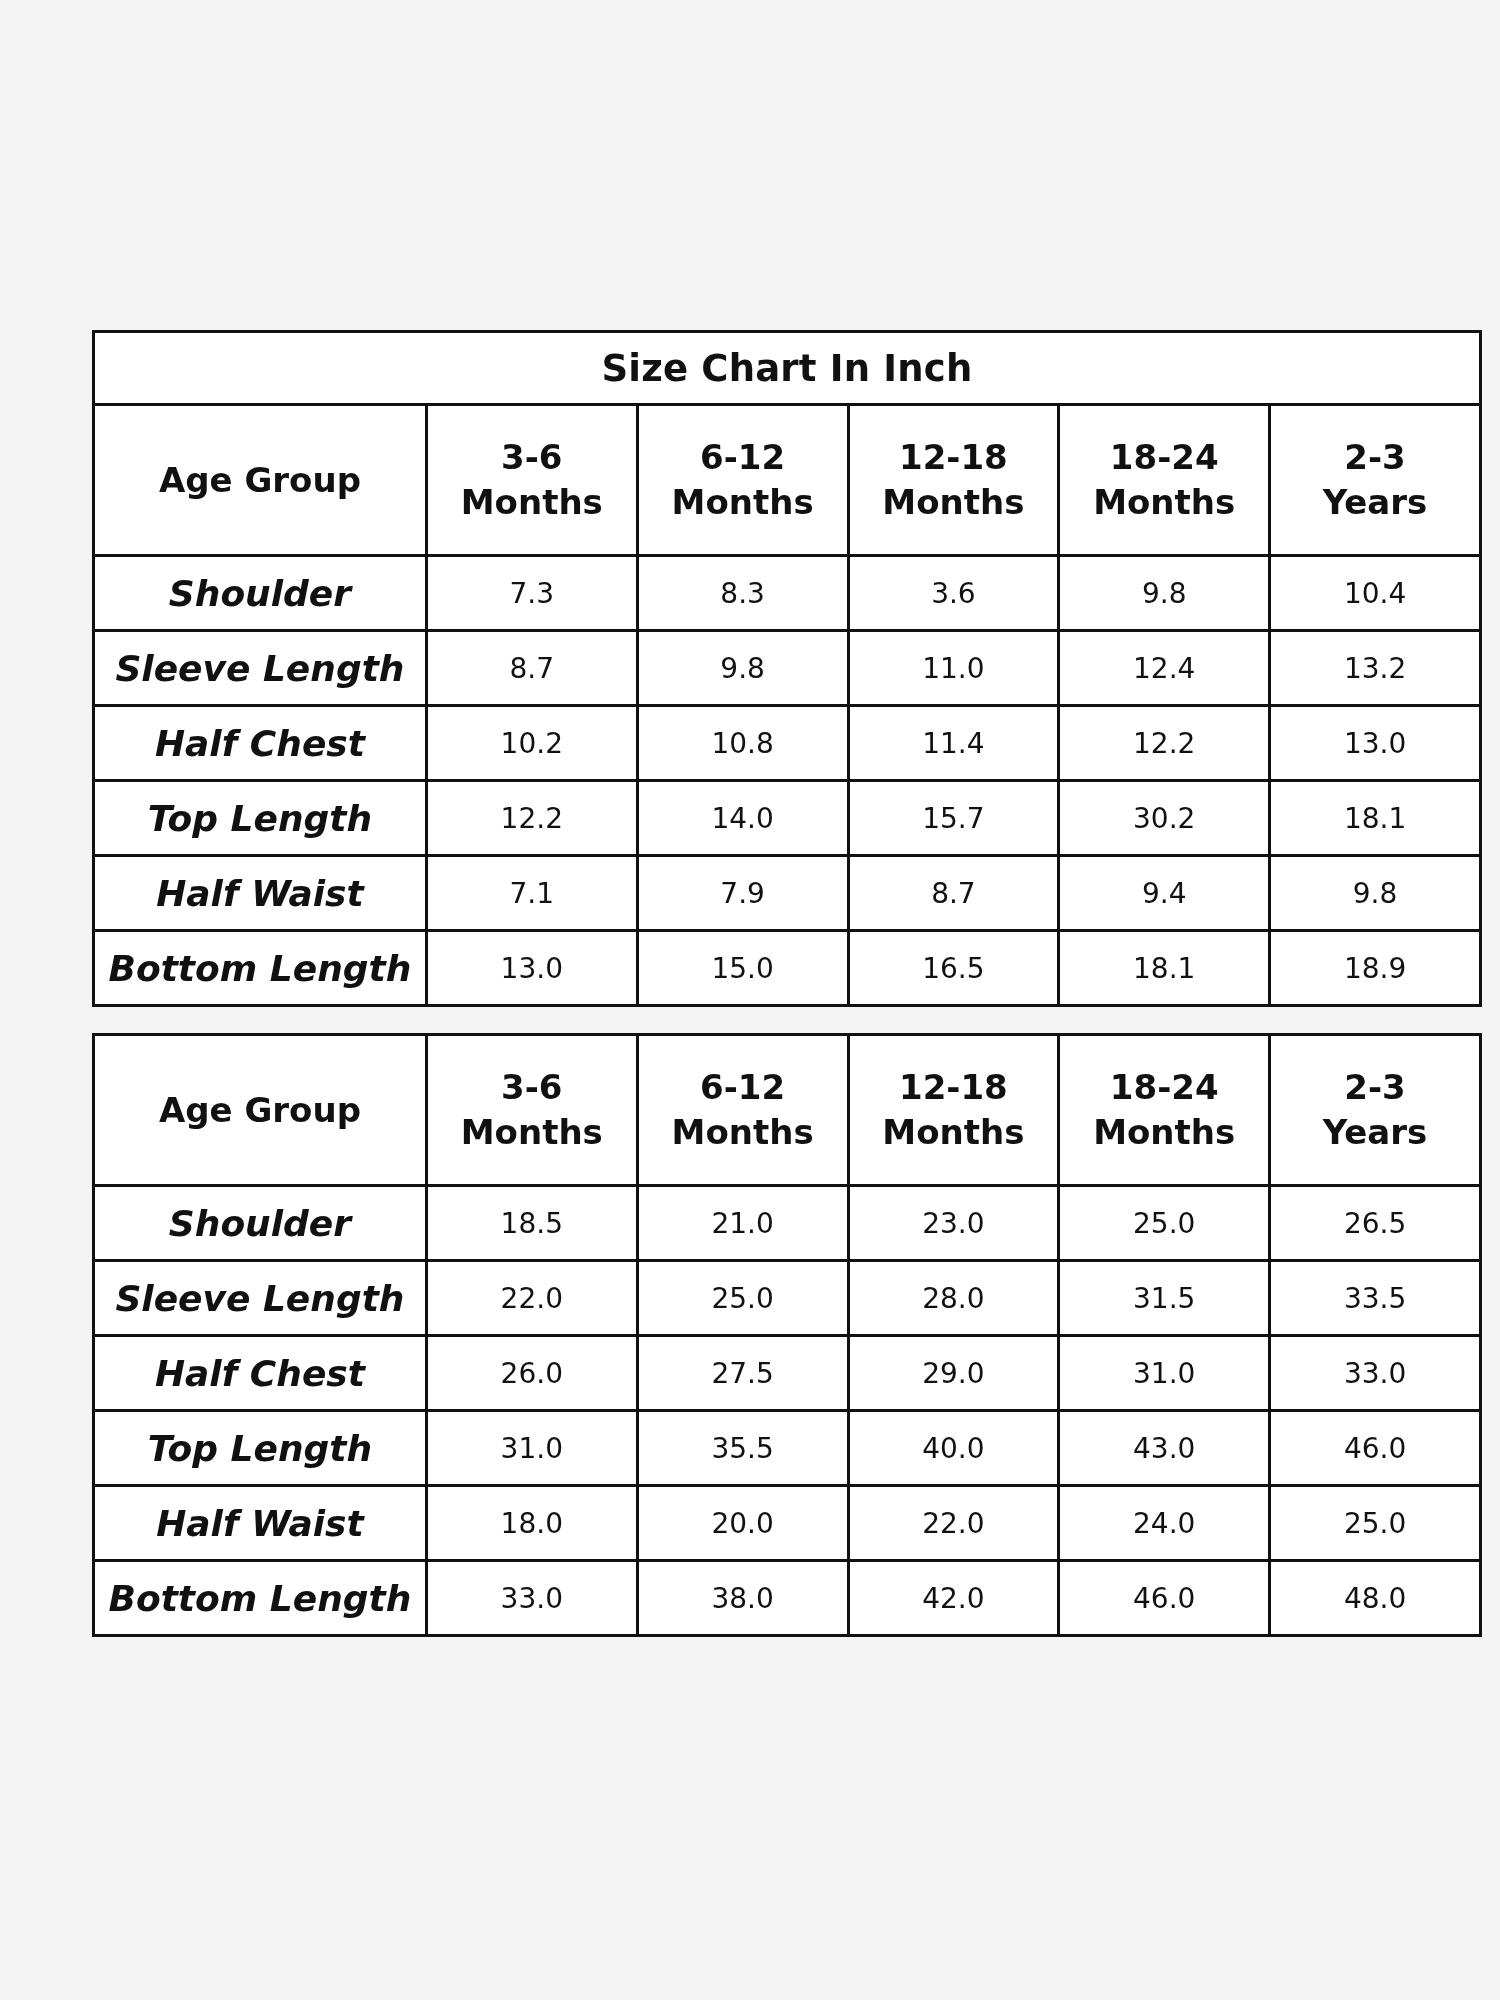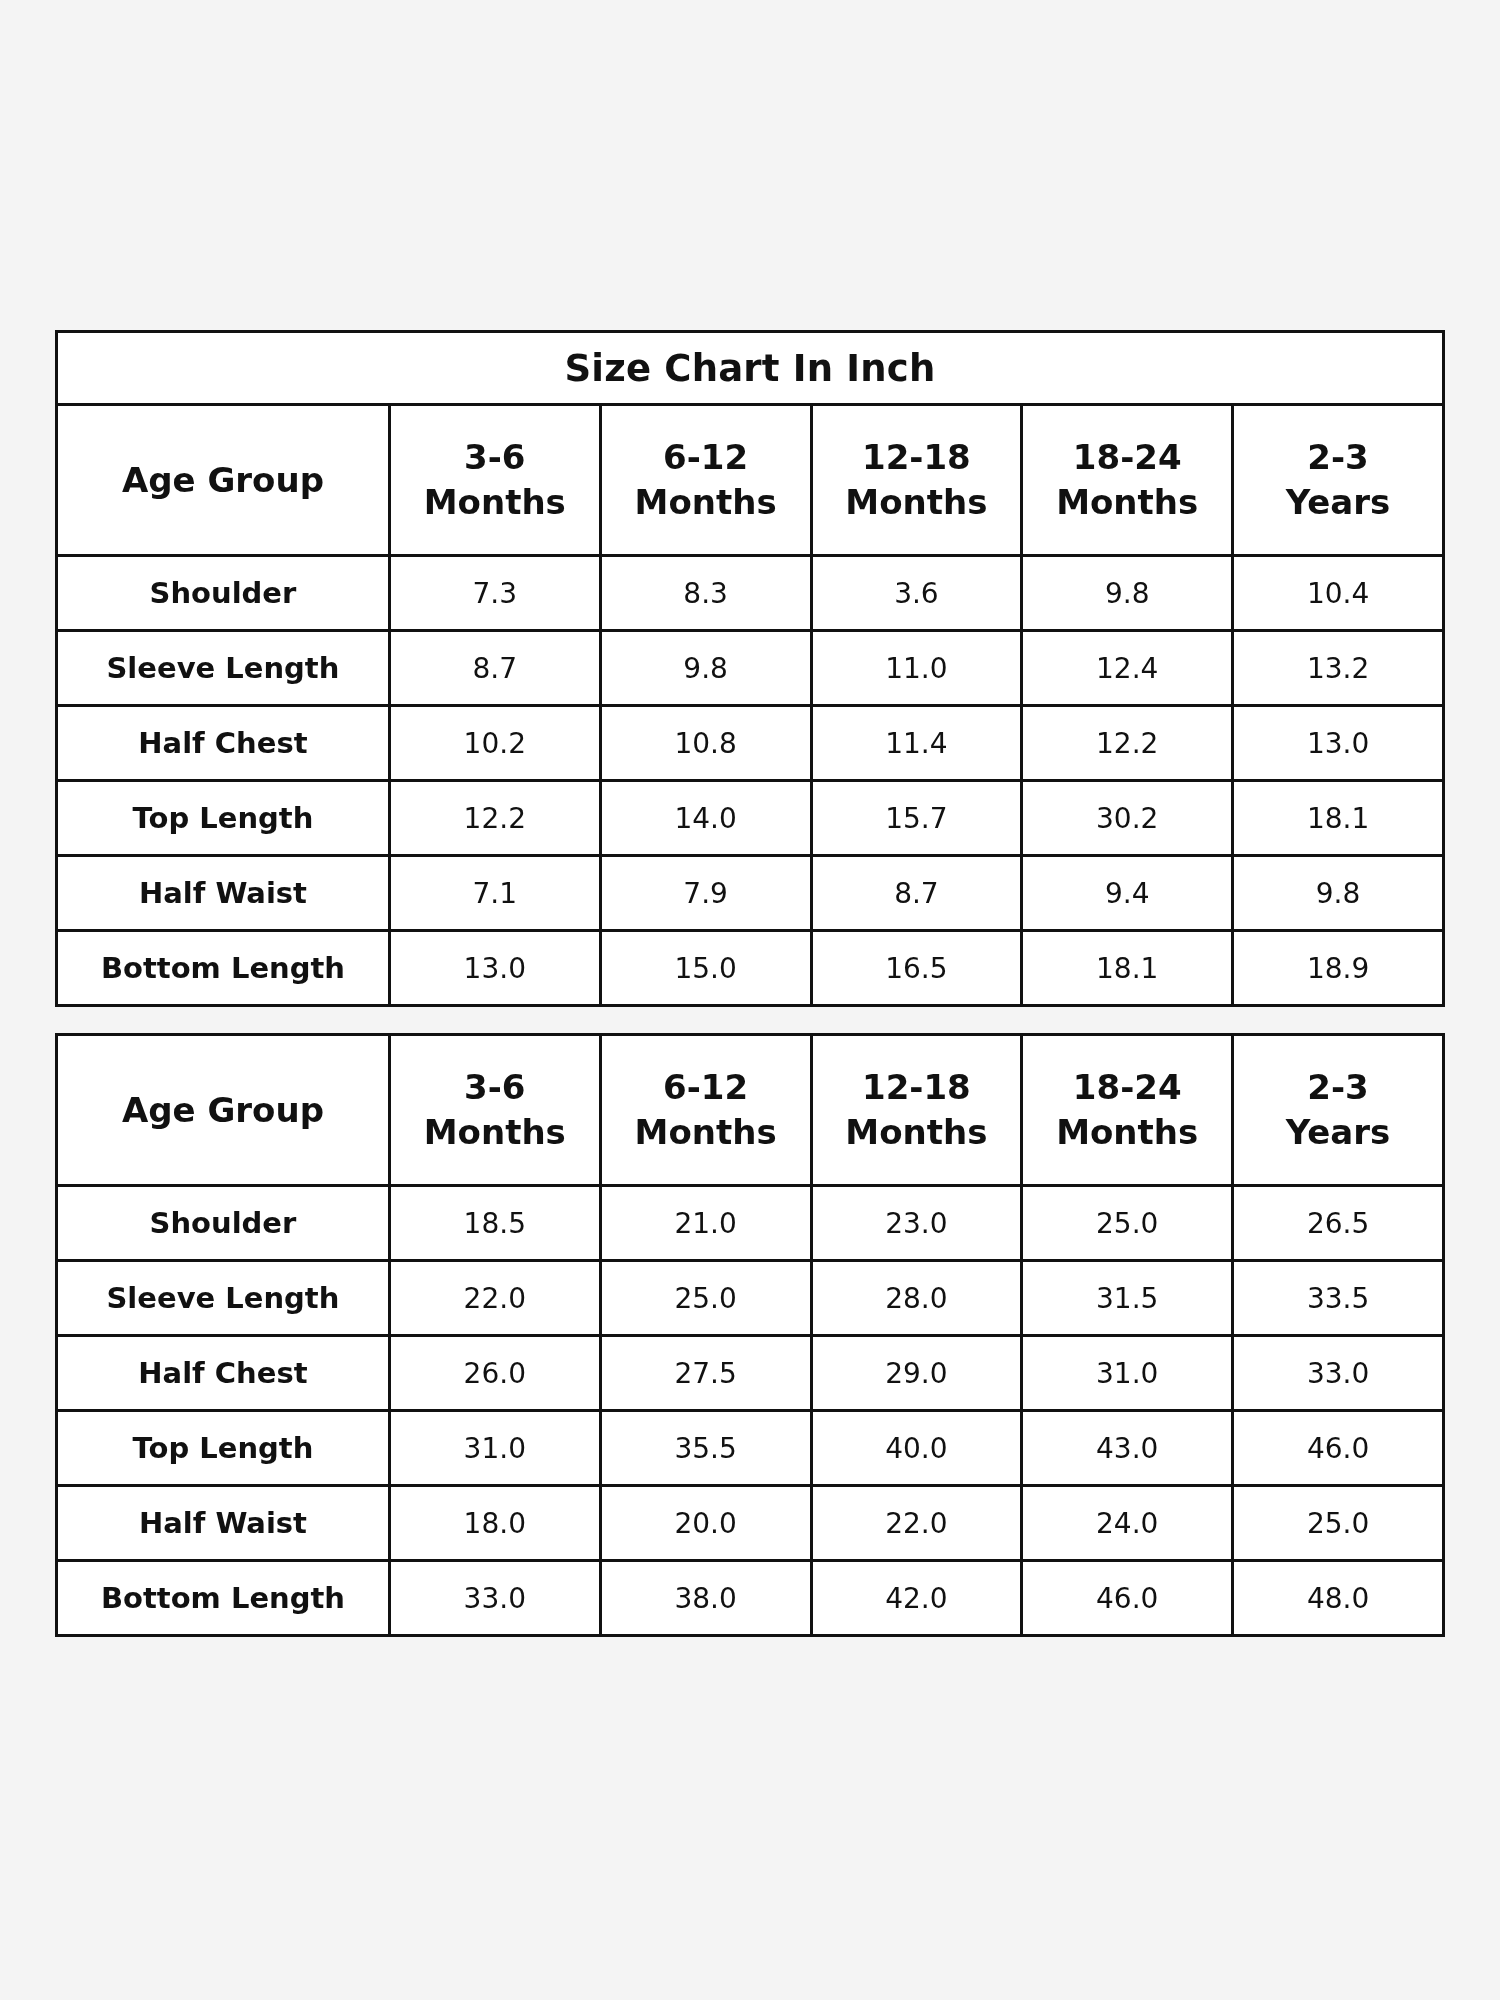--- a/index.html
+++ b/index.html
@@ -26,20 +26,21 @@
   }
   #chart-inch-wrap { top: 330px; }
   #chart-cm-wrap   { top: 1033px; }
 
   table.size-table {
     width: 100%;
     border-collapse: collapse;
     table-layout: fixed;
     background: #ffffff;
     border: 3px solid #111111;
+    margin-left: 37px;
   }
   table.size-table td,
   table.size-table th {
     border: 3px solid #111111;
     text-align: center;
     vertical-align: middle;
     color: #111111;
     padding: 0;
   }
   .title-cell {
@@ -50,24 +51,25 @@
   }
   .head-cell {
     font-size: 34px;
     font-weight: bold;
     height: 148px;
     line-height: 1.32;
   }
   .head-cell .l1 { display: block; }
   .head-cell .l2 { display: block; }
   .rowlabel-cell {
-    font-size: 29px;
+    font-size: 36px;
     font-weight: bold;
     height: 72px;
     white-space: nowrap;
+    font-style: italic;
   }
   .value-cell {
     font-size: 28px;
     font-weight: normal;
     height: 72px;
   }
   .col-label { width: 24.0%; }
   .col-v { width: 15.2%; }
 </style>
 </head>

